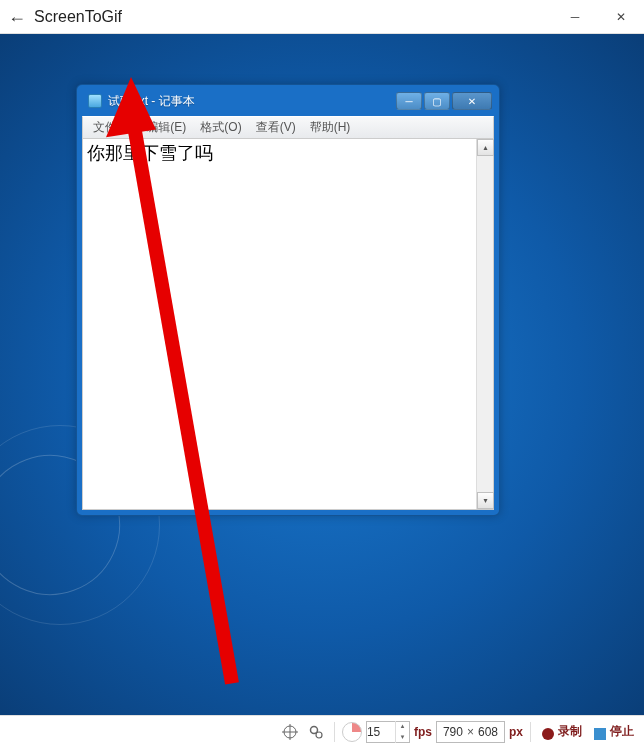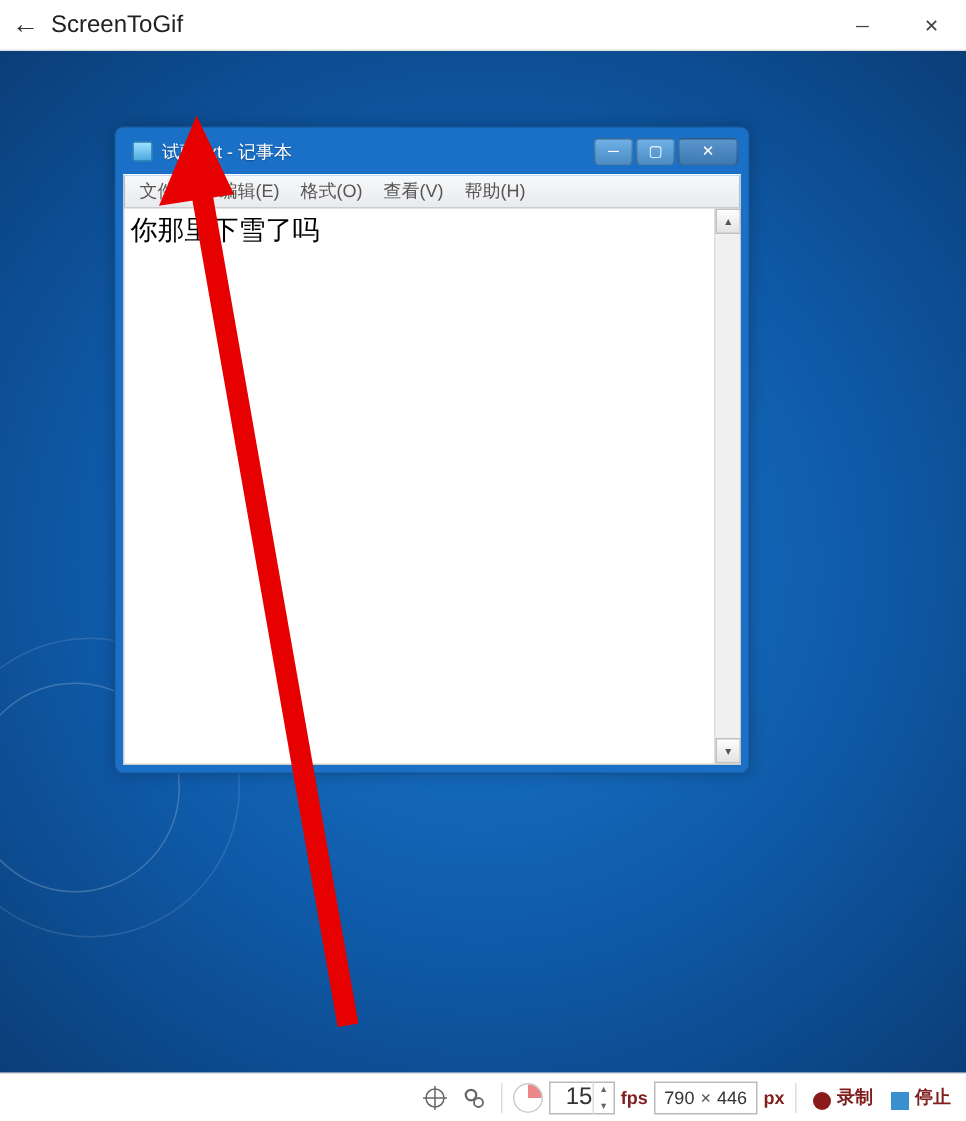--- a/index.html
+++ b/index.html
@@ -36,21 +36,21 @@
     
     .arrow-svg { position:absolute; left:0; top:0; width:100%; height:100%; pointer-events:none; z-index:5;}
     
     
     .toolbar { height:32px; background:#fff; border-top:1px solid #e0e0e0; display:flex; align-items:center; justify-content:flex-end; gap:4px; padding:0 6px; font-size:12px; color:#333;}
     .tb-icon { width:22px; height:22px; display:flex; align-items:center; justify-content:center; color:#666; border:1px solid transparent; border-radius:2px;}
     .tb-sep { width:1px; height:20px; background:#ddd; margin:0 3px;}
     .pie { width:20px;height:20px; border-radius:50%; position:relative; border:1px solid #ccc;
            background: conic-gradient(#e88 0deg 90deg, #fff 90deg 360deg); }
     .numbox { height:22px; border:1px solid #bbb; display:flex; align-items:center; background:#fff;}
-    .numbox .val { width:28px; text-align:right; font-size:16px;}
+    .numbox .val { width:28px; text-align:left; font-size:12px;}
     .numbox .spin { width:14px; display:flex; flex-direction:column; border-left:1px solid #ddd;}
     .numbox .spin div{ height:11px; font-size:7px; display:flex; align-items:center; justify-content:center; color:#666;}
     .rec-dot { width:12px;height:12px; background:#8b1a1a; border-radius:50%;}
     .stop-sq { width:12px;height:12px; background:#3a8fcf;}
     .lbl { font-size:12px; color:#7f1d1d;font-weight:bold;}
     .dimbox{ height:22px; border:1px solid #bbb; display:flex; align-items:center; padding:0 6px; gap:4px; background:#fff;}
     .mult{color:#555;}
     .btn-group { display:flex; align-items:flex-end; gap:4px; padding:0 4px;}
   </style>
 </head>
@@ -130,21 +130,21 @@
     <div class="val">15</div>
     <div class="spin">
         <div>▴</div>
         <div>▾</div>
       </div>
   </div>
   <span class="lbl">fps</span>
   <div class="dimbox">
     <span>790</span>
     <span class="mult">×</span>
-    <span>446</span>
+    <span>608</span>
   </div>
   <span class="lbl">px</span>
   <div class="tb-sep"></div>
   <div class="btn-group">
     <div class="rec-dot"></div>
     <span class="lbl">录制</span>
   </div>
   <div class="btn-group">
     <div class="stop-sq"></div>
     <span class="lbl">停止</span>

